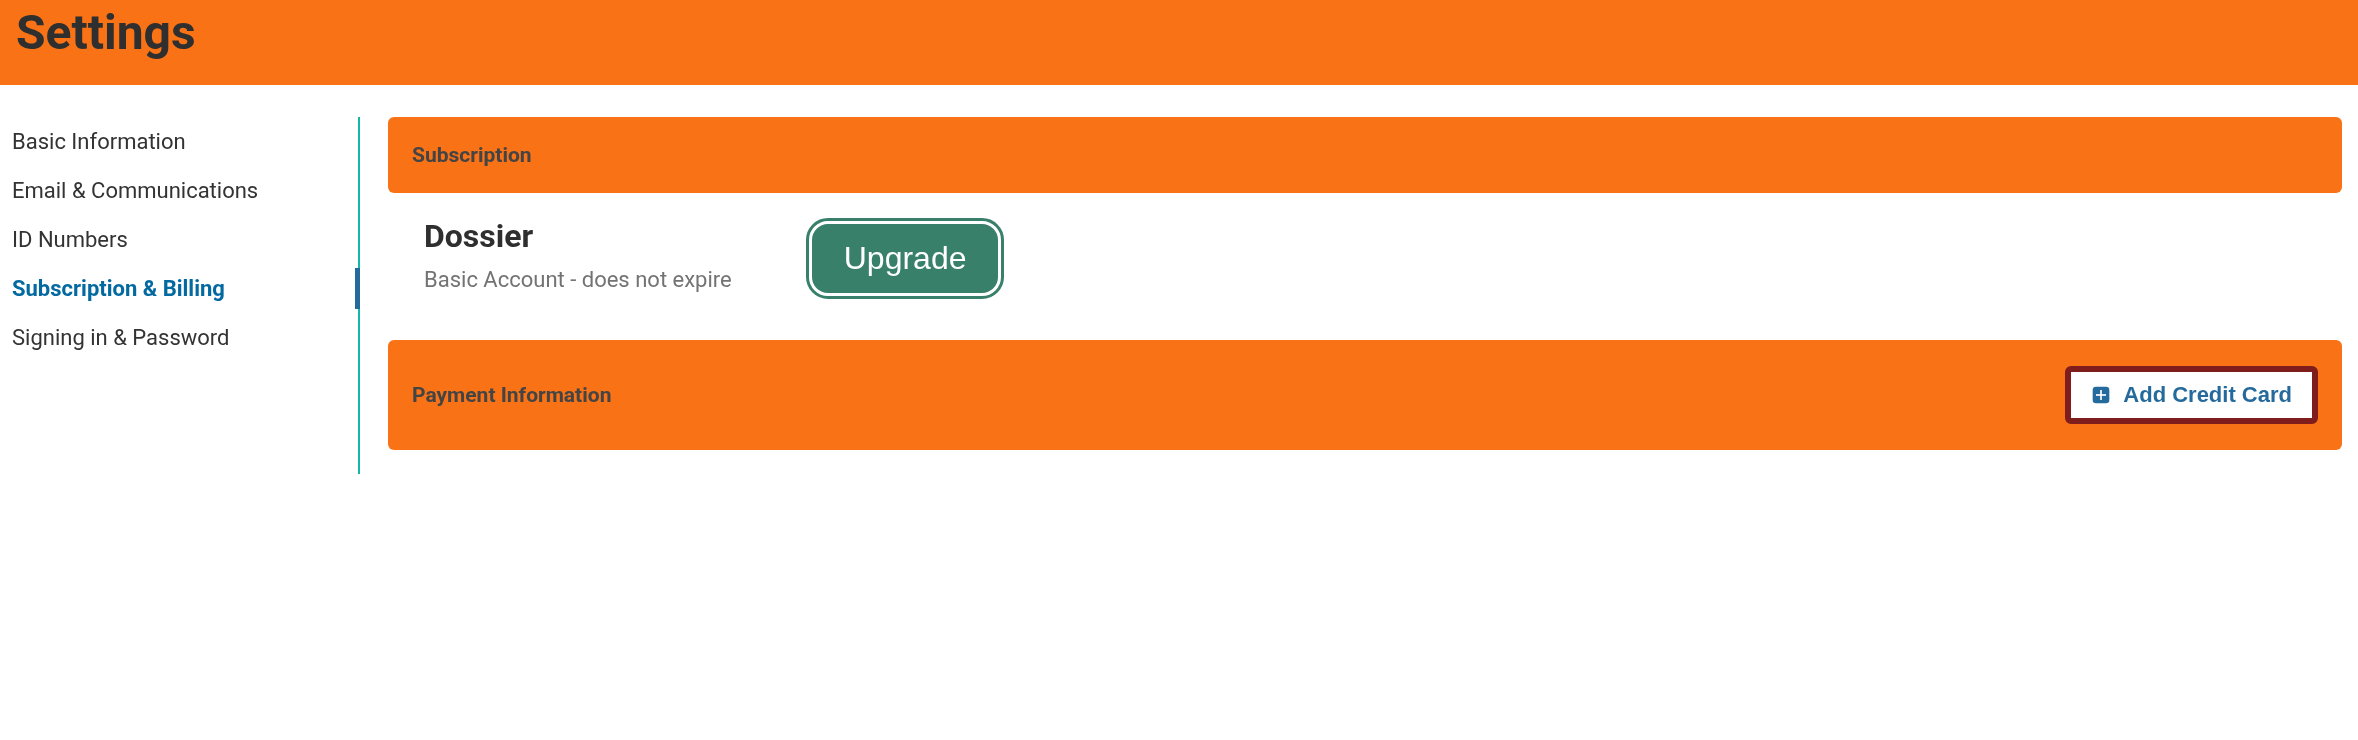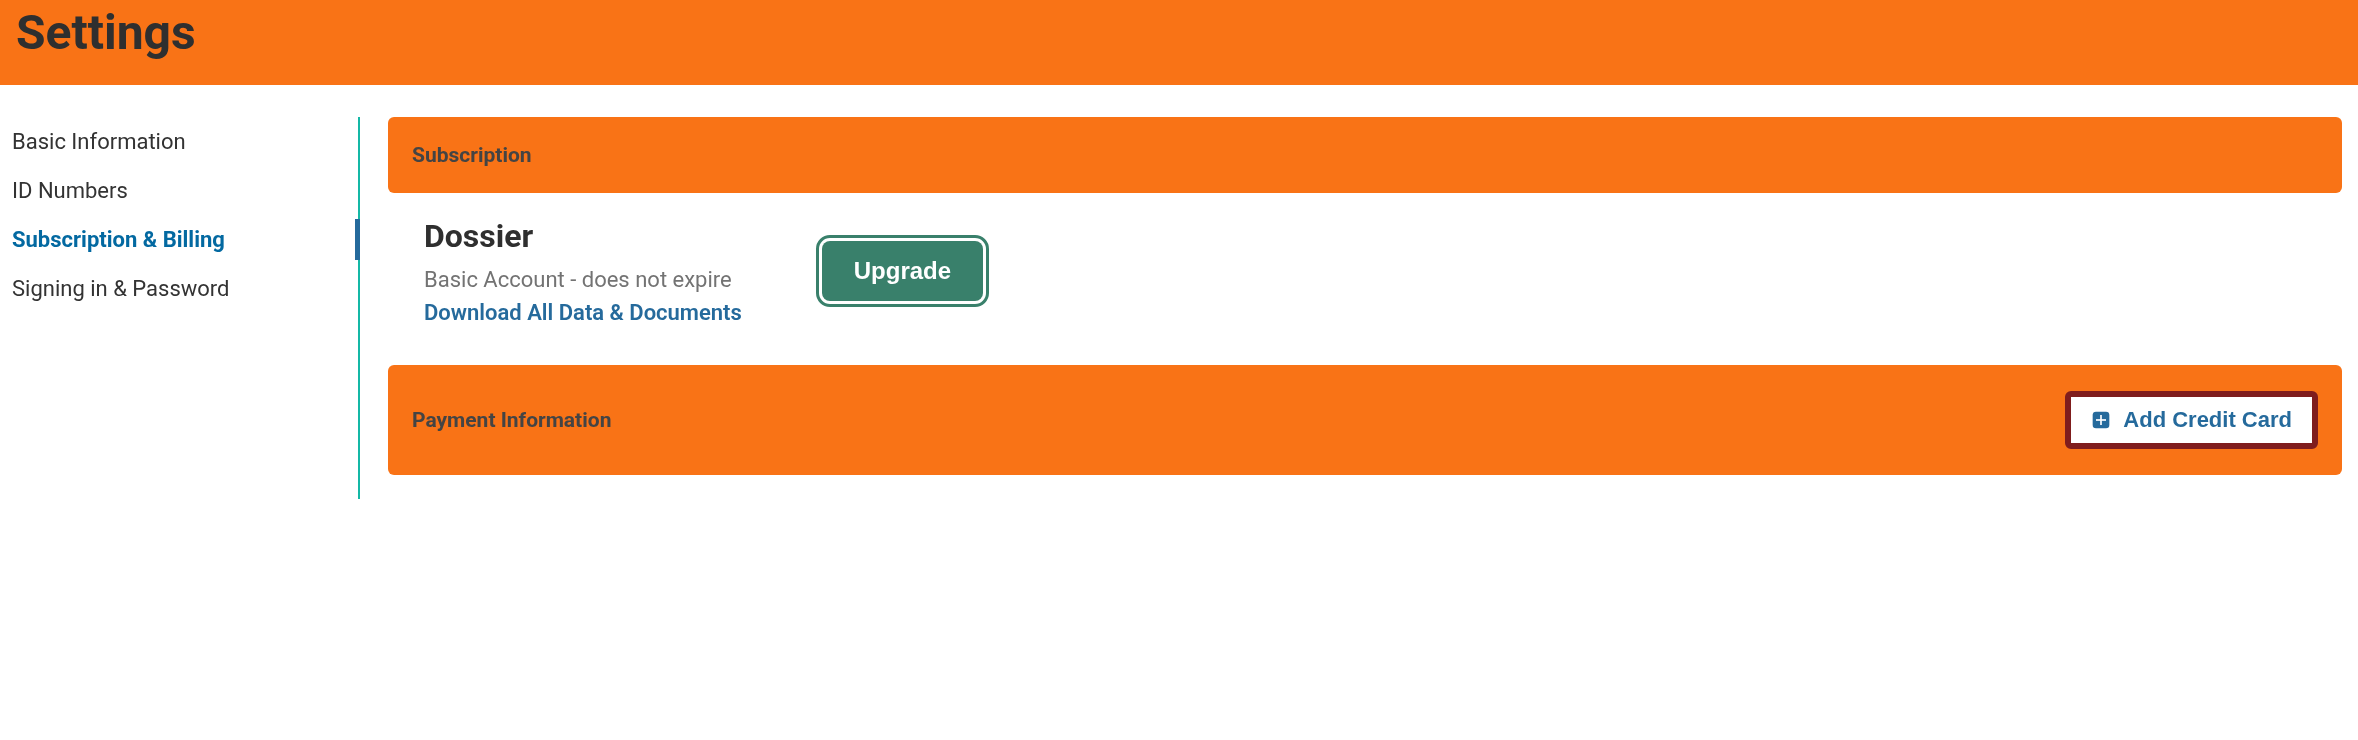--- a/index.html
+++ b/index.html
@@ -95,25 +95,25 @@
     .download-link {
       font-size: 22px;
       color: #256a9c;
       font-weight: 600;
       text-decoration: none;
       cursor: pointer;
     }
     .upgrade-btn {
       background: #39806b;
       color: #fff;
-      font-size: 24px;
-      font-weight: 700;
+      font-size: 32px;
+      font-weight: 400;
       border: none;
       padding: 16px 32px;
-      border-radius: 8px;
+      border-radius: 16px;
       cursor: pointer;
       outline: 3px solid #39806b;
       outline-offset: 3px;
       box-shadow: 0 0 0 3px #fff;
     }
     .add-card-btn {
       background: #fff;
       border: 6px solid #7f1d1d;
       color: #256a9c;
       font-size: 22px;
@@ -138,41 +138,43 @@
   <h1 class="page-title">Settings</h1>
 </div>
 
 <div class="content-wrap">
 
   <nav class="sidebar">
     <div class="sidebar-item">
       <span>Basic Information</span>
     </div>
     <div class="sidebar-item">
+      <span>Email &amp; Communications</span>
+    </div>
+    <div class="sidebar-item">
       <span>ID Numbers</span>
     </div>
     <div class="sidebar-item active">
       <span>Subscription &amp; Billing</span>
     </div>
     <div class="sidebar-item">
       <span>Signing in &amp; Password</span>
     </div>
   </nav>
 
   <main class="main">
 
     <div class="card-header">
       <span>Subscription</span>
     </div>
 
     <div class="subscription-body">
       <div class="sub-info">
         <div class="product-name">Dossier</div>
         <div class="account-status">Basic Account - does not expire</div>
-        <a class="download-link">Download All Data &amp; Documents</a>
       </div>
       <button class="upgrade-btn">Upgrade</button>
     </div>
 
     <div class="card-header with-action">
       <span>Payment Information</span>
       <button class="add-card-btn">
         <svg class="plus-icon" viewBox="0 0 24 24">
           <rect x="2" y="2" width="20" height="20" rx="4" ry="4"></rect>
           <rect x="11" y="6" width="2" height="12" fill="#fff"></rect>

